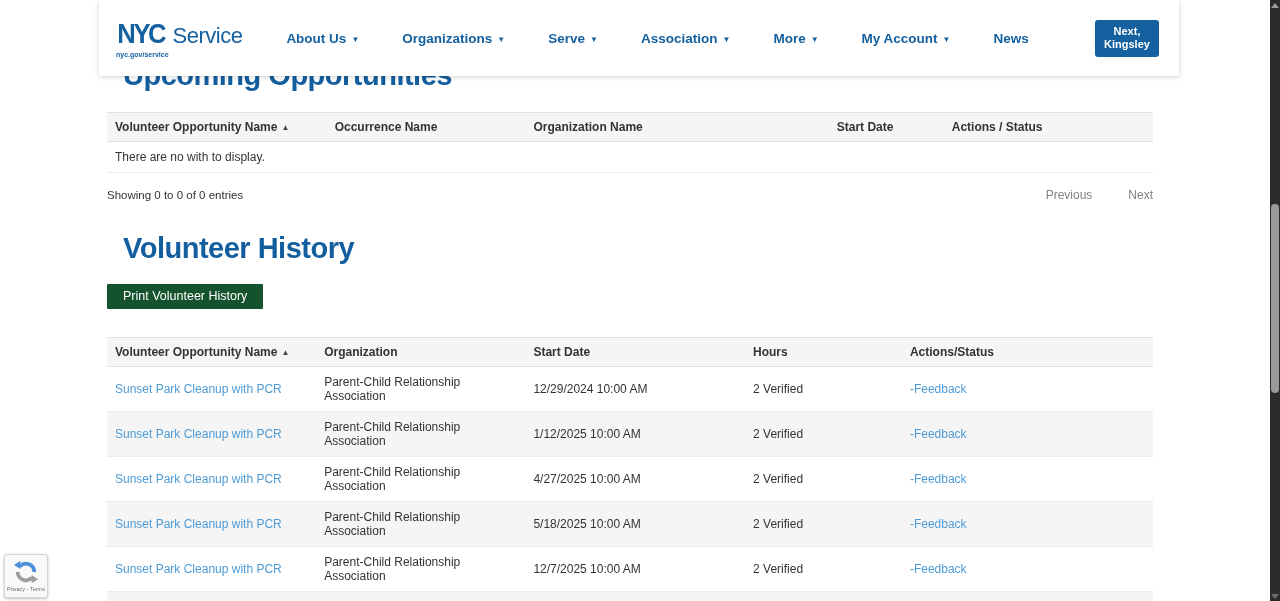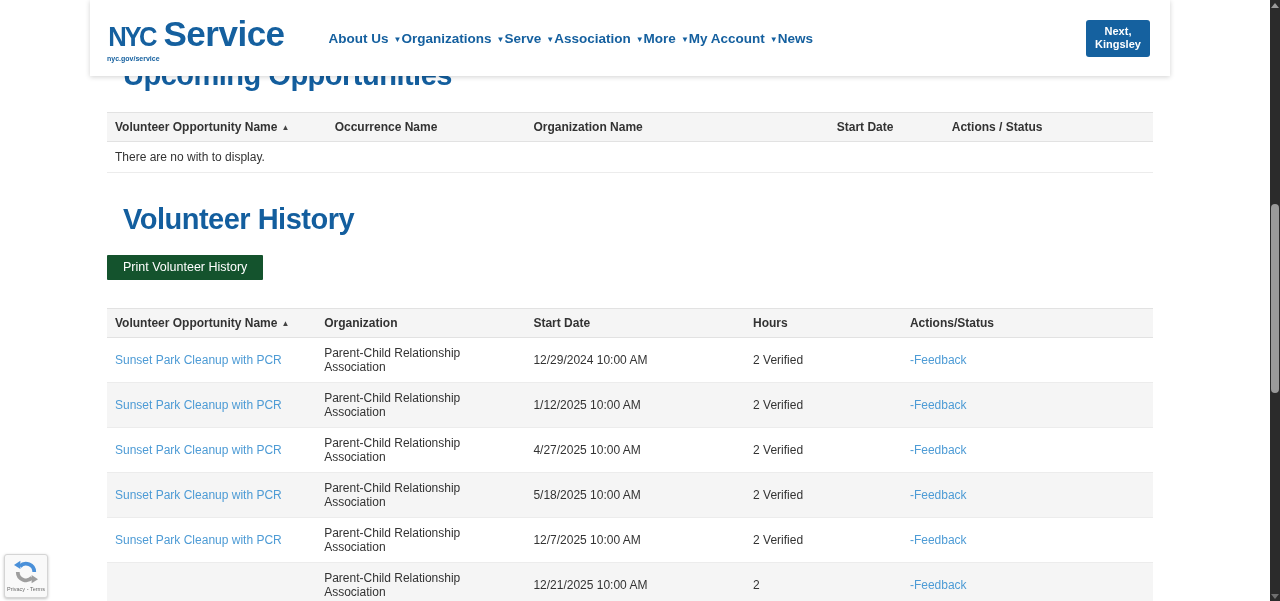--- a/index.html
+++ b/index.html
@@ -2,32 +2,32 @@
 <html><head>
 <meta charset="utf-8">
 <style>
   * { margin:0; padding:0; box-sizing:border-box; }
   html,body { width:1280px; height:601px; overflow:hidden; background:#ffffff;
               font-family:"Liberation Sans", sans-serif; color:#333; }
   body { position:relative; }
 
   
   .site-header {
-    position:fixed; top:0; left:90px; width:1080px; height:76px; z-index:20;
+    position:fixed; top:0; left:99px; width:1080px; height:76px; z-index:20;
     background:#ffffff; box-shadow:0 1px 5px rgba(0,0,0,0.18);
     display:flex; align-items:center; padding:0 20px 0 17px;
   }
   .logo { display:block; text-decoration:none; cursor:pointer; margin-right:34px; flex:0 0 auto; }
   .logo-row { display:flex; align-items:baseline; }
   .logo-nyc { font-weight:900; font-size:27px; color:#15609f; letter-spacing:-2.5px;
               transform:scaleX(0.95); display:inline-block; }
-  .logo-service { font-weight:700; font-size:35px; color:#15609f; margin-left:7px; letter-spacing:-0.5px; }
+  .logo-service { font-weight:400; font-size:22px; color:#15609f; margin-left:7px; letter-spacing:-0.5px; }
   .logo-tag { display:block; font-size:7px; font-weight:bold; color:#15609f; margin-top:1px; }
 
-  .main-nav { display:flex; align-items:center; flex:1 1 auto; justify-content:flex-start; padding-left:10px; }
+  .main-nav { display:flex; align-items:center; gap:43px; flex:1 1 auto; justify-content:flex-start; padding-left:10px; }
   .nav-item { color:#15609f; font-size:13.5px; font-weight:bold; text-decoration:none;
               cursor:pointer; white-space:nowrap; display:inline-flex; align-items:center; }
   .nav-item .caret { font-size:8px; margin-left:5px; position:relative; top:1px; }
 
   .greet-btn {
     flex:0 0 auto; width:64px; height:37px; border:none; border-radius:3px;
     background:#15619f; color:#fff; font-family:inherit; font-weight:bold; font-size:11px;
     line-height:13px; cursor:pointer; text-align:center;
   }
 
@@ -155,20 +155,27 @@
         </tr>
       </thead>
       <tbody>
         <tr>
           <td colspan="5">There are no with to display.</td>
         </tr>
       </tbody>
     </table>
   </div>
 
+  <div class="info-row" id="upcoming-info">
+    <span class="showing-text">Showing 0 to 0 of 0 entries</span>
+    <div class="pager">
+      <a class="pg-btn">Previous</a>
+      <a class="pg-btn">Next</a>
+    </div>
+  </div>
 
   <h1 class="page-title" id="history-title">Volunteer History</h1>
 
   <button class="print-btn">Print Volunteer History</button>
 
   <div class="dt-wrap" id="history-table-wrap">
     <table class="dt">
       <thead>
         <tr>
           <th style="width:20%">

